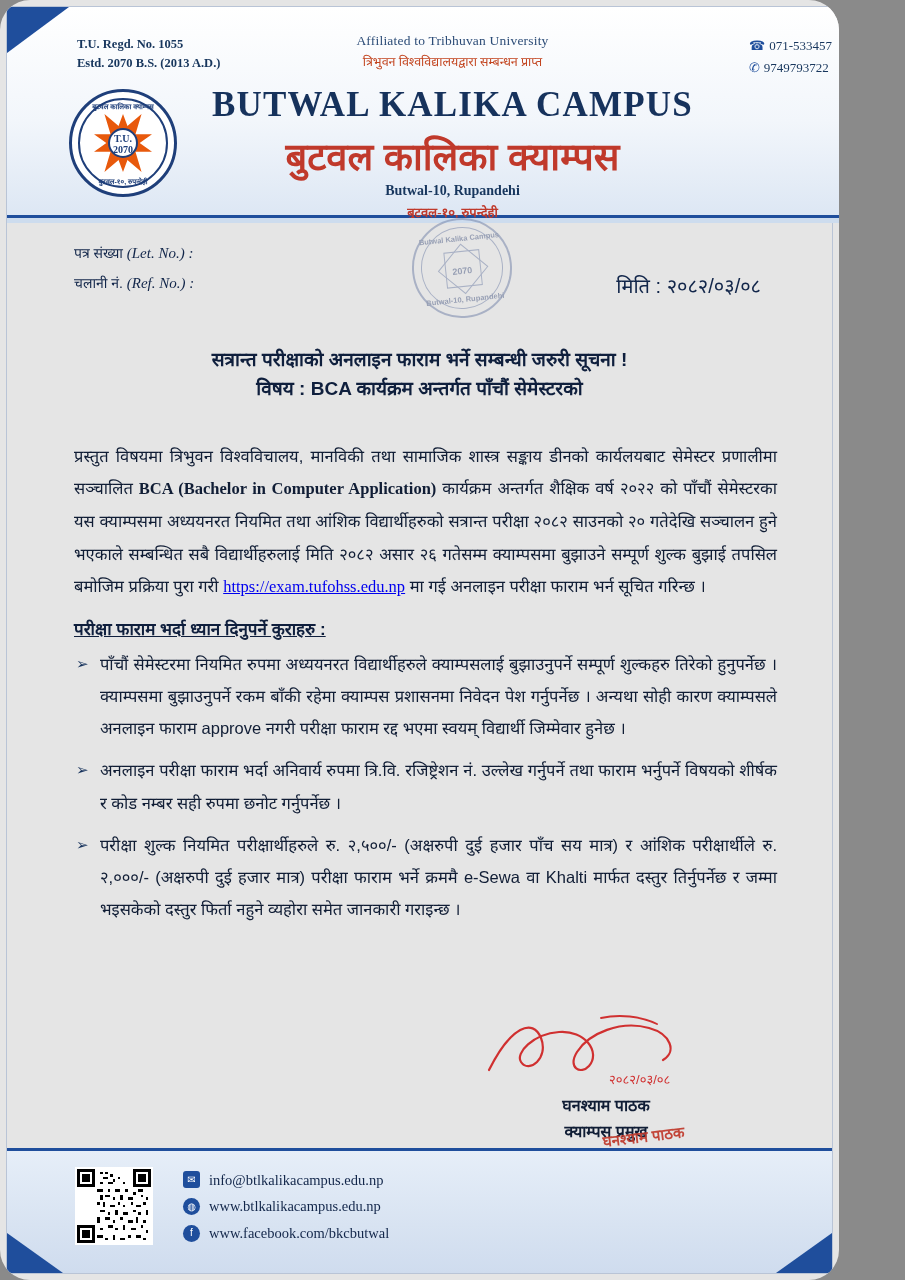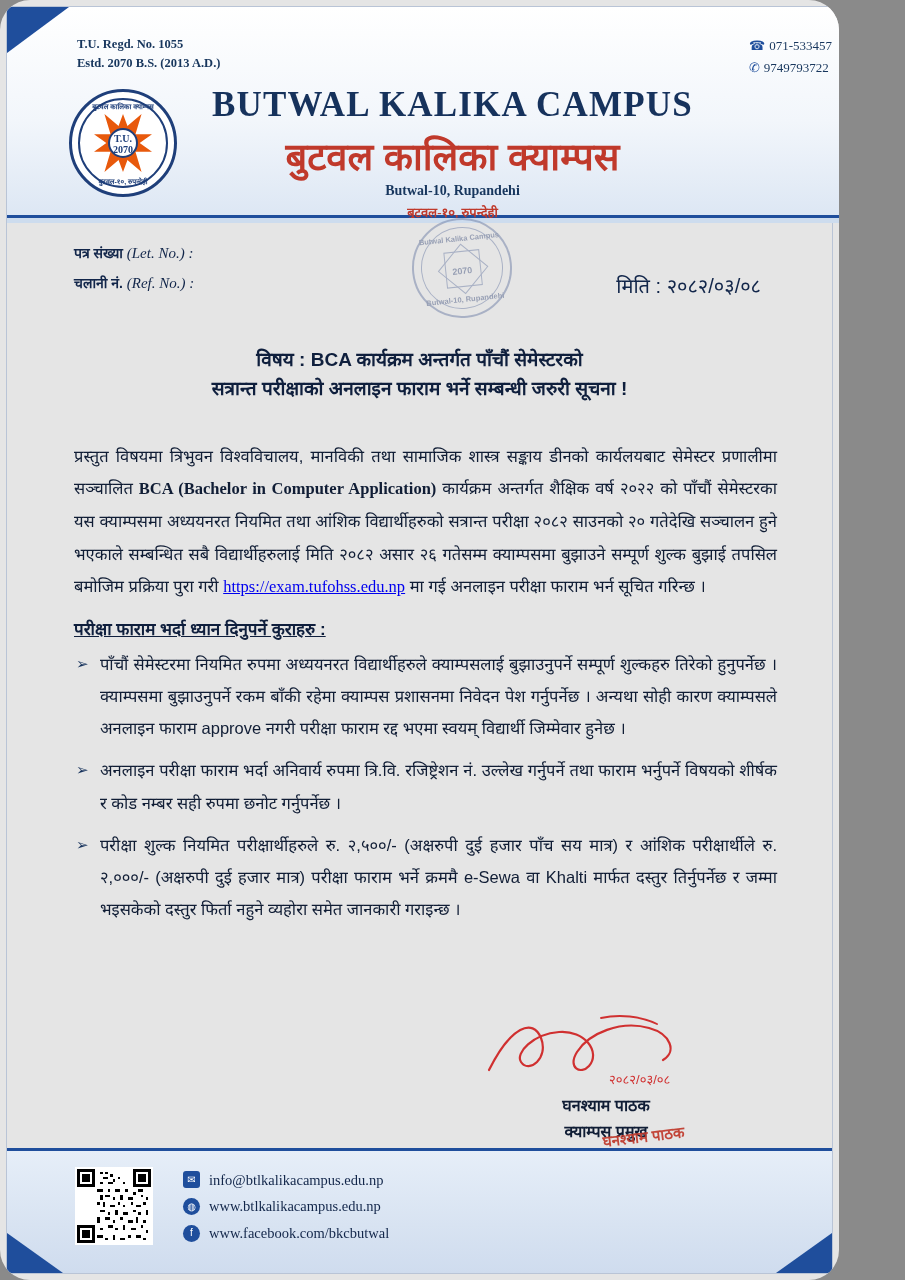--- a/index.html
+++ b/index.html
@@ -185,21 +185,21 @@
   .logo .txt-bot { bottom: 11px; }
 
   
   .ref-block {
     position: absolute;
     left: 74px; top: 238px;
     font-size: 15px;
     line-height: 2.0;
     color: #12264a;
   }
-  .ref-block .lbl-np { font-family: "Liberation Sans", sans-serif; font-weight: bold; font-size: 14px; }
+  .ref-block .lbl-np { font-family: "Liberation Sans", sans-serif; font-weight: normal; font-size: 14px; }
   .ref-block .lbl-en { font-family: "Liberation Serif", serif; font-style: italic; }
 
   .date-block {
     position: absolute;
     right: 78px; top: 272px;
     font-size: 20px;
     font-weight: normal;
     font-family: "Liberation Sans", sans-serif;
     color: #12264a;
   }
@@ -403,20 +403,24 @@
 
   <div class="header-band">
     <div class="corner-ribbon-left"></div>
     <div class="corner-ribbon-right"></div>
 
     <div class="hdr-left">
       <div>T.U. Regd. No. 1055</div>
       <div>Estd. 2070 B.S. (2013 A.D.)</div>
     </div>
 
+    <div class="hdr-center">
+      <div class="affil">Affiliated to Tribhuvan University</div>
+      <div class="affil-np">त्रिभुवन विश्वविद्यालयद्वारा सम्बन्धन प्राप्त</div>
+    </div>
 
     <div class="hdr-right">
       <div class="ln">
         <span class="gl">☎</span><span>071-533457</span>
       </div>
       <div class="ln">
         <span class="gl">✆</span><span>9749793722</span>
       </div>
     </div>
 
@@ -455,22 +459,22 @@
   <div class="stamp">
     <div class="s-in"></div>
     <div class="s-star"></div>
     <div class="s-star2"></div>
     <div class="s-t">Butwal Kalika Campus</div>
     <div class="s-yr">2070</div>
     <div class="s-b">Butwal-10, Rupandehi</div>
   </div>
 
   <div class="subject">
+    <div>सत्रान्त परीक्षाको अनलाइन फाराम भर्ने सम्बन्धी जरुरी सूचना !</div>
     <div>विषय : BCA कार्यक्रम अन्तर्गत पाँचौं सेमेस्टरको</div>
-    <div>सत्रान्त परीक्षाको अनलाइन फाराम भर्ने सम्बन्धी जरुरी सूचना !</div>
   </div>
 
   <div class="body-wrap">
     <p class="para"><span>प्रस्तुत विषयमा त्रिभुवन विश्वविचालय, मानविकी तथा सामाजिक शास्त्र सङ्काय डीनको कार्यलयबाट सेमेस्टर प्रणालीमा सञ्चालित </span><span class="bold-en">BCA (Bachelor in Computer Application)</span><span> कार्यक्रम अन्तर्गत शैक्षिक वर्ष २०२२ को पाँचौं सेमेस्टरका यस क्याम्पसमा अध्ययनरत नियमित तथा आंशिक विद्यार्थीहरुको सत्रान्त परीक्षा २०८२ साउनको २० गतेदेखि सञ्चालन हुने भएकाले सम्बन्धित सबै विद्यार्थीहरुलाई मिति २०८२ असार २६ गतेसम्म क्याम्पसमा बुझाउने सम्पूर्ण शुल्क बुझाई तपसिल बमोजिम प्रक्रिया पुरा गरी </span><a class="link" href="#">https://exam.tufohss.edu.np</a><span> मा गई अनलाइन परीक्षा फाराम भर्न सूचित गरिन्छ ।</span></p>
 
     <div class="sec-title">परीक्षा फाराम भर्दा ध्यान दिनुपर्ने कुराहरु :</div>
 
     <ul class="points">
       <li>
         <span class="arrow">➢</span>

